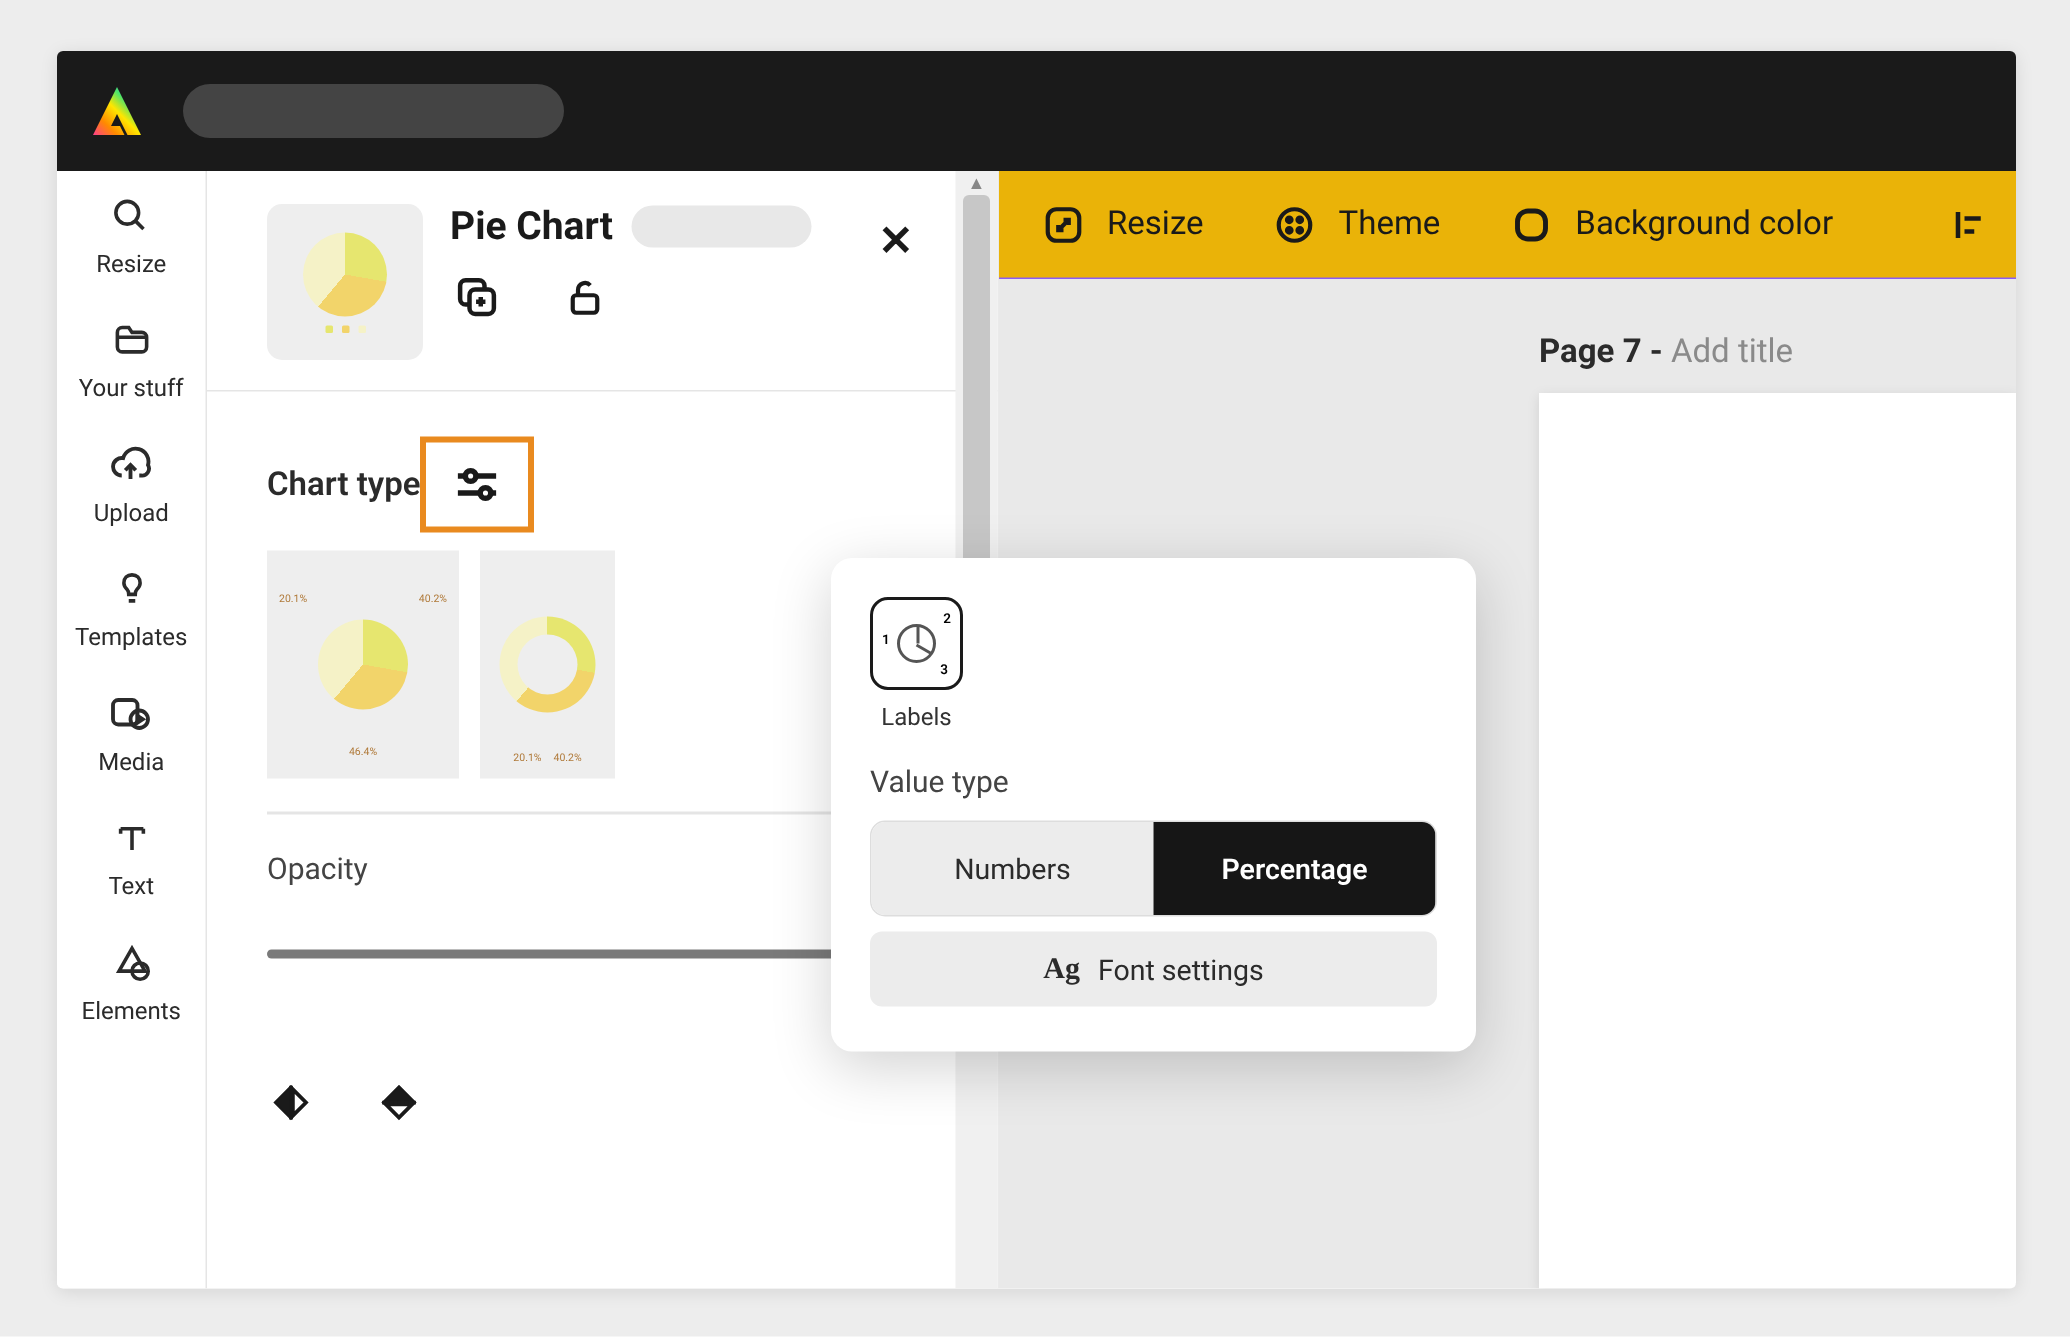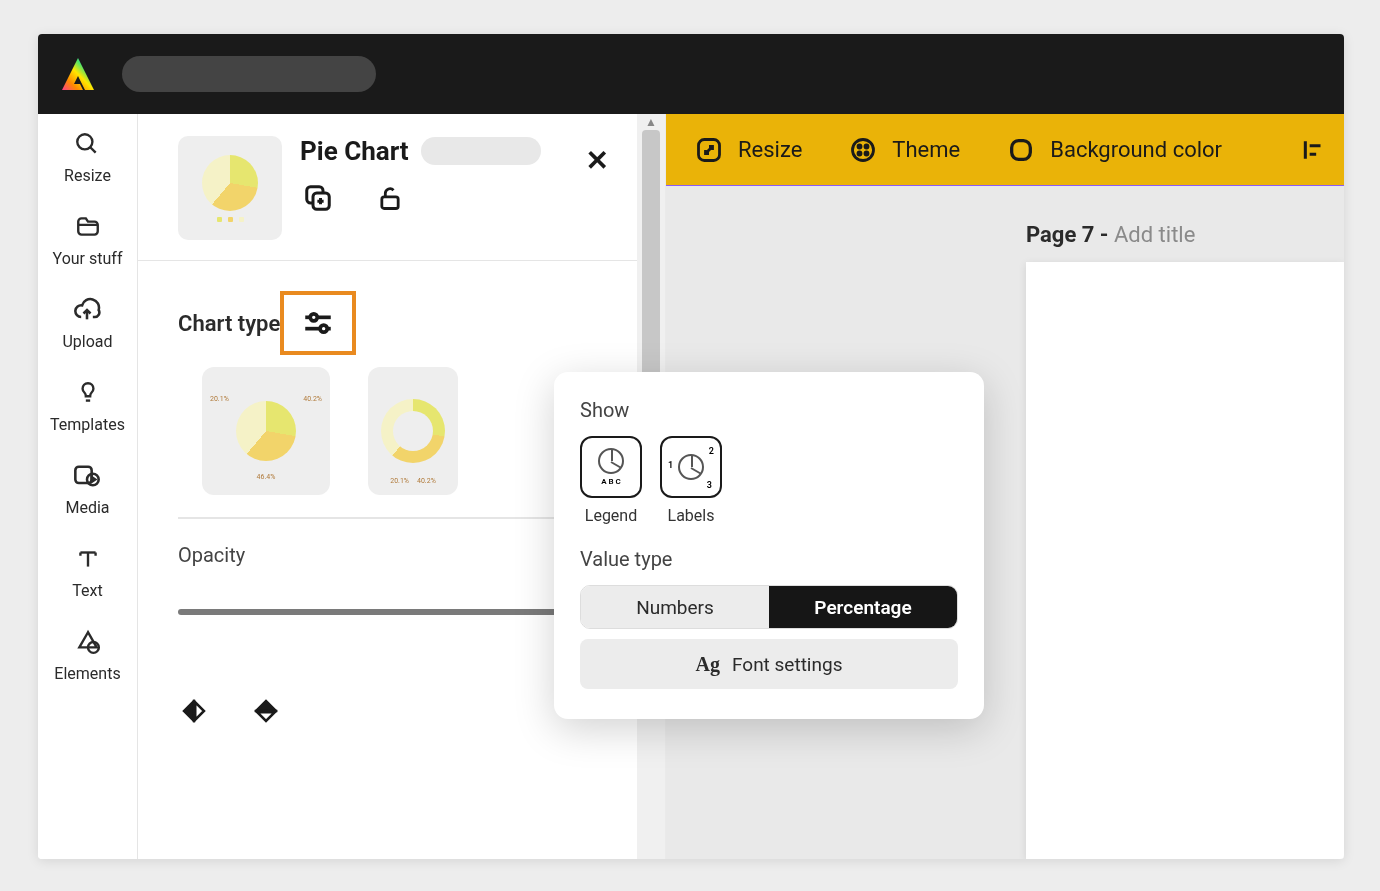--- a/index.html
+++ b/index.html
@@ -31,21 +31,21 @@
   .panel-title { font-size: 26px; font-weight: 700; color:#1a1a1a;}
   .title-suffix-pill { width:120px; height:28px; background:#e8e8e8; border-radius:16px;}
   .close-x { position: absolute; right: 56px; top: 30px; font-size: 28px; font-weight: 600; cursor:pointer; color:#1a1a1a;}
   .header-icon-row { display:flex; gap:40px; margin-top:16px; margin-left:2px;}
   .hicon { width:32px; height:32px; display:flex; align-items:center; justify-content:center; cursor:pointer;}
   .divider { height:1px; background:#e5e5e5; margin: 20px -40px 0 -40px;}
   .section-row { display:flex; align-items:center; margin-top: 30px;}
   .section-title { font-size: 22px; font-weight: 600; color:#2b2b2b;}
   .sliders-btn { width:76px; height:64px; border:4px solid #e98a1f; display:flex; align-items:center; justify-content:center; cursor:pointer; background:#fff;}
   .chart-row { display:flex; gap:14px; margin-top:12px;}
-  .chart-card { width:128px; height:128px; background:#eeeeee; border-radius:12px; display:flex; flex-direction:column; align-items:center; justify-content:center; cursor:pointer; position:relative;margin-left:24px;}
+  .chart-card { width:128px; height:152px; background:#eeeeee; border-radius:0; display:flex; flex-direction:column; align-items:center; justify-content:center; cursor:pointer; position:relative;}
   .chart-card.selected { border:3px solid #1a1a1a; background:#fff;}
   .card-pie { width:60px; height:60px; border-radius:50%;
     background: conic-gradient(#e6e66f 0deg 100deg, #f2d46a 100deg 220deg, #f5f2c7 220deg 360deg);
   }
   .card-ring { width:64px; height:64px; border-radius:50%;
     background: conic-gradient(#e6e66f 0deg 100deg, #f2d46a 100deg 220deg, #f5f2c7 220deg 360deg);
     display:flex; align-items:center; justify-content:center;
   }
   .card-ring::after{ content:""; width:40px;height:40px;background:#eeeeee;border-radius:50%;}
   .card-tiny { font-size:7px; color:#b07a3a; display:flex; gap:8px; margin-top:8px;}
@@ -62,21 +62,21 @@
   .popover { position:absolute; left:516px; top:338px; width:430px; background:#fff; border-radius:14px; box-shadow: 0 10px 40px rgba(0,0,0,0.18); padding: 26px 26px 30px 26px; z-index: 50;}
   .pop-section-title { font-size:20px; color:#444; margin-bottom:14px;}
   .show-row { display:flex; gap:18px;}
   .show-item { display:flex; flex-direction:column; align-items:center; gap:8px; cursor:pointer;}
   .show-box { width:62px; height:62px; border:2.5px solid #1a1a1a; border-radius:12px; display:flex; flex-direction:column; align-items:center; justify-content:center; font-size:8px; font-weight:600; gap:3px;}
   .show-box .mini-pie{ width:26px;height:26px;border-radius:50%; border:2px solid #555; position:relative; background: #fff;}
   .mini-pie::before{content:"";position:absolute;left:50%;top:0;width:2px;height:50%;background:#555;}
   .mini-pie::after{content:"";position:absolute;left:50%;top:50%;width:50%;height:2px;background:#555; transform:rotate(30deg); transform-origin:left center;}
   .show-label { font-size:16px; color:#333;}
   .seg { display:flex; margin-top:10px; border-radius:10px; overflow:hidden; border:1px solid #ddd;}
-  .seg-btn { flex:1; height:42px; display:flex; align-items:center; justify-content:center; font-size:19px; cursor:pointer;}
+  .seg-btn { flex:1; height:62px; display:flex; align-items:center; justify-content:center; font-size:19px; cursor:pointer;}
   .seg-btn.inactive{ background:#ececec; color:#2b2b2b;}
   .seg-btn.active{ background:#161616; color:#fff; font-weight:600;}
   .font-btn { width:100%; height:50px; background:#ececec; border-radius:8px; display:flex; align-items:center; justify-content:center; gap:12px; font-size:19px; color:#2b2b2b; cursor:pointer; margin-top:10px;}
   .ag { font-weight:700; font-family: Georgia, serif; font-size:20px;}
   
   .canvas-area { flex:1; background:#fff; position:relative; }
   .canvas-toolbar { height:72px; display:flex; align-items:center; gap:46px; padding:0 28px; border-bottom:1px solid #8b5cf6; background:#eab308;}
   .ct-item { display:flex; align-items:center; gap:14px; font-size:22px; color:#1a1a1a; cursor:pointer;}
   .ct-icon { width:30px; height:30px; display:flex; align-items:center; justify-content:center;}
   .canvas-body { position:absolute; top:72px; bottom:0; left:0; right:0; background:#e9e9e9;}
@@ -331,29 +331,21 @@
         <div class="page-label">
           <span class="page-num">Page 7 - </span><span class="page-add">Add title</span>
         </div>
         <div class="page-surface"></div>
       </div>
     </div>
 
   </div>
 
   <div class="popover">
-    <div class="pop-section-title">Show</div>
     <div class="show-row">
-      <div class="show-item">
-        <div class="show-box">
-          <div class="mini-pie"></div>
-          <div>A B C</div>
-        </div>
-        <div class="show-label">Legend</div>
-      </div>
       <div class="show-item">
         <div class="show-box" style="position:relative;">
           <div class="mini-pie"></div>
           <span style="position:absolute;left:6px;top:22px;font-size:9px;">1</span>
           <span style="position:absolute;right:6px;top:8px;font-size:9px;">2</span>
           <span style="position:absolute;right:8px;bottom:6px;font-size:9px;">3</span>
         </div>
         <div class="show-label">Labels</div>
       </div>
     </div>

